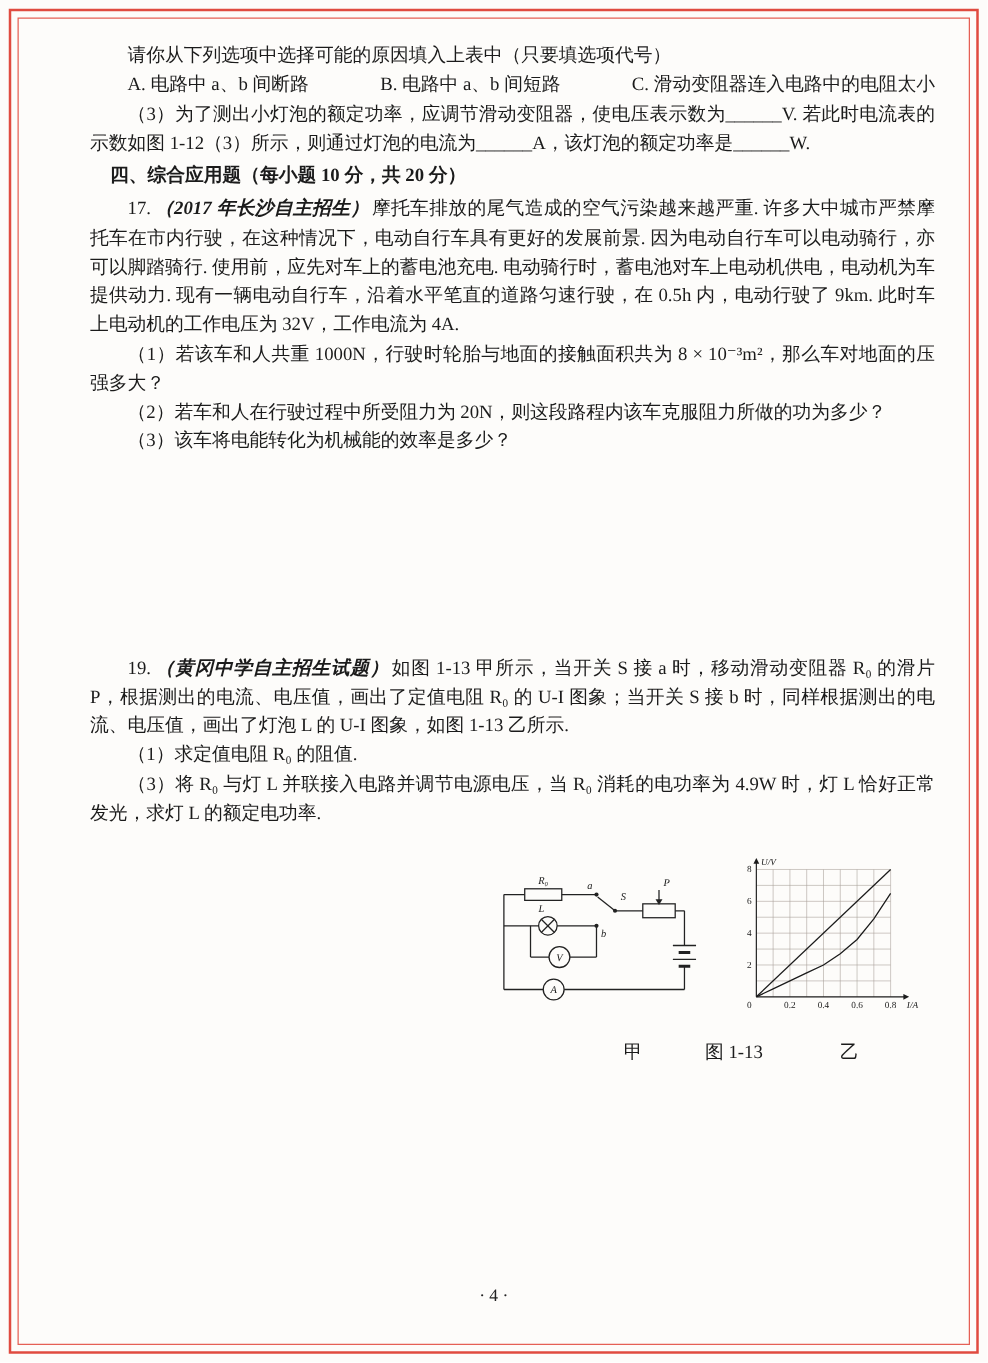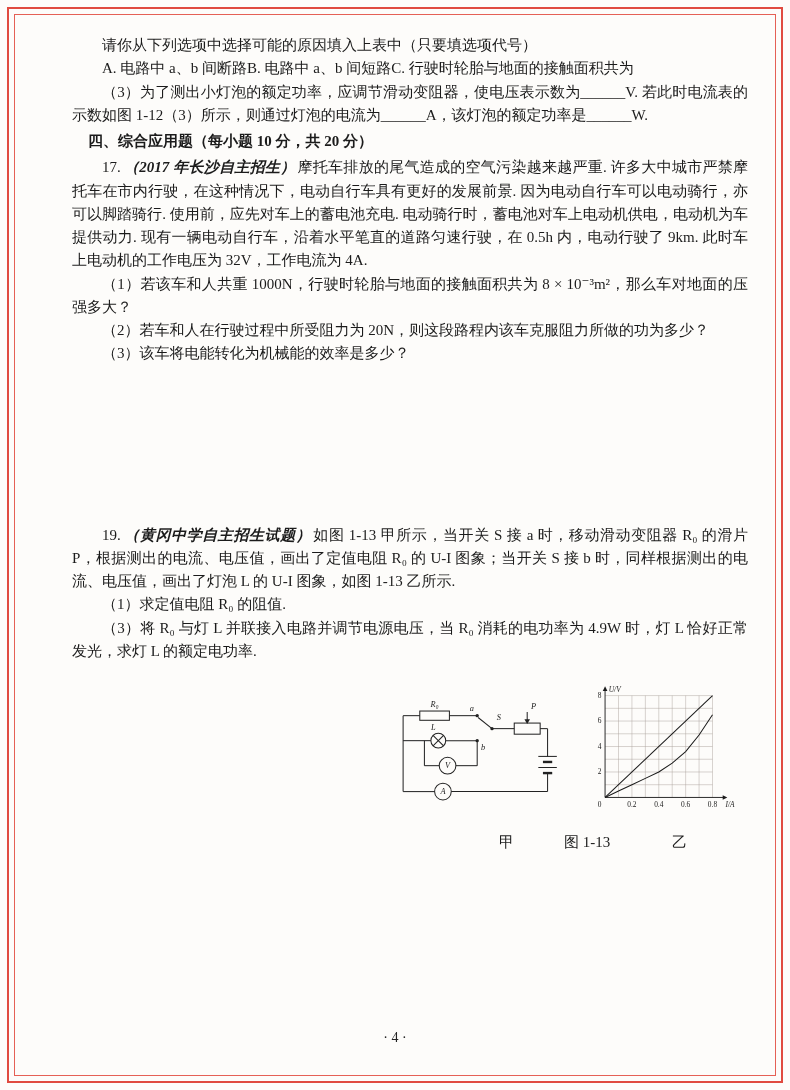--- a/index.html
+++ b/index.html
@@ -3,21 +3,21 @@
 <meta charset="utf-8">
 <style>
   html,body{margin:0;padding:0;background:#ffffff;}
   .page{position:relative;width:790px;height:1090px;background:#fdfcfa;
         font-family:"Liberation Serif","DejaVu Serif",serif;color:#1b1b1b;overflow:hidden;}
   .frame-outer{position:absolute;inset:7px;border:2px solid #e04b40;pointer-events:none;}
   .frame-inner{position:absolute;inset:14px;border:1px solid #e56055;pointer-events:none;}
   .content{position:absolute;left:72px;top:34px;width:676px;font-size:15px;line-height:1.55;text-align:justify;}
   .para{margin:0;}
   .indent{text-indent:2em;}
-  .options{display:flex;justify-content:flex-start;padding-left:2em;text-align:left;}
+  .options{display:flex;justify-content:space-between;padding-left:2em;text-align:left;}
   .section-title{font-weight:bold;margin:3px 16px;}
   .q-num{font-weight:normal;padding-right:3px;}
   .q-source{font-weight:bold;font-style:italic;padding-right:2px;}
   .answer-space{height:158px;}
   .figure-row{display:flex;align-items:flex-end;gap:18px;margin-left:320px;margin-top:14px;}
   .figure-captions{position:relative;height:24px;margin-left:320px;font-size:15px;}
   .figure-captions span{position:absolute;top:2px;}
   .cap-jia{left:107px;}
   .cap-fig{left:172px;}
   .cap-yi{left:280px;}
@@ -35,21 +35,21 @@
   <div class="frame-outer"></div>
   <div class="frame-inner"></div>
 
   <div class="content">
 
     <p class="para indent">请你从下列选项中选择可能的原因填入上表中（只要填选项代号）</p>
 
     <p class="para options">
       <span>A. 电路中 a、b 间断路</span>
       <span>B. 电路中 a、b 间短路</span>
-      <span>C. 行驶时轮胎与地面的接触面积共为</span>
+      <span>C. 滑动变阻器连入电路中的电阻太小</span>
     </p>
 
     <p class="para indent">（3）为了测出小灯泡的额定功率，应调节滑动变阻器，使电压表示数为______V. 若此时电流表的示数如图 1-12（3）所示，则通过灯泡的电流为______A，该灯泡的额定功率是______W.</p>
 
     <p class="para section-title">四、综合应用题（每小题 10 分，共 20 分）</p>
 
     <p class="para indent">
       <span class="q-num">17.</span><span class="q-source">（2017 年长沙自主招生）</span><span>摩托车排放的尾气造成的空气污染越来越严重. 许多大中城市严禁摩托车在市内行驶，在这种情况下，电动自行车具有更好的发展前景. 因为电动自行车可以电动骑行，亦可以脚踏骑行. 使用前，应先对车上的蓄电池充电. 电动骑行时，蓄电池对车上电动机供电，电动机为车提供动力. 现有一辆电动自行车，沿着水平笔直的道路匀速行驶，在 0.5h 内，电动行驶了 9km. 此时车上电动机的工作电压为 32V，工作电流为 4A.</span>
     </p>
     <p class="para indent">（1）若该车和人共重 1000N，行驶时轮胎与地面的接触面积共为 8 × 10⁻³m²，那么车对地面的压强多大？</p>

